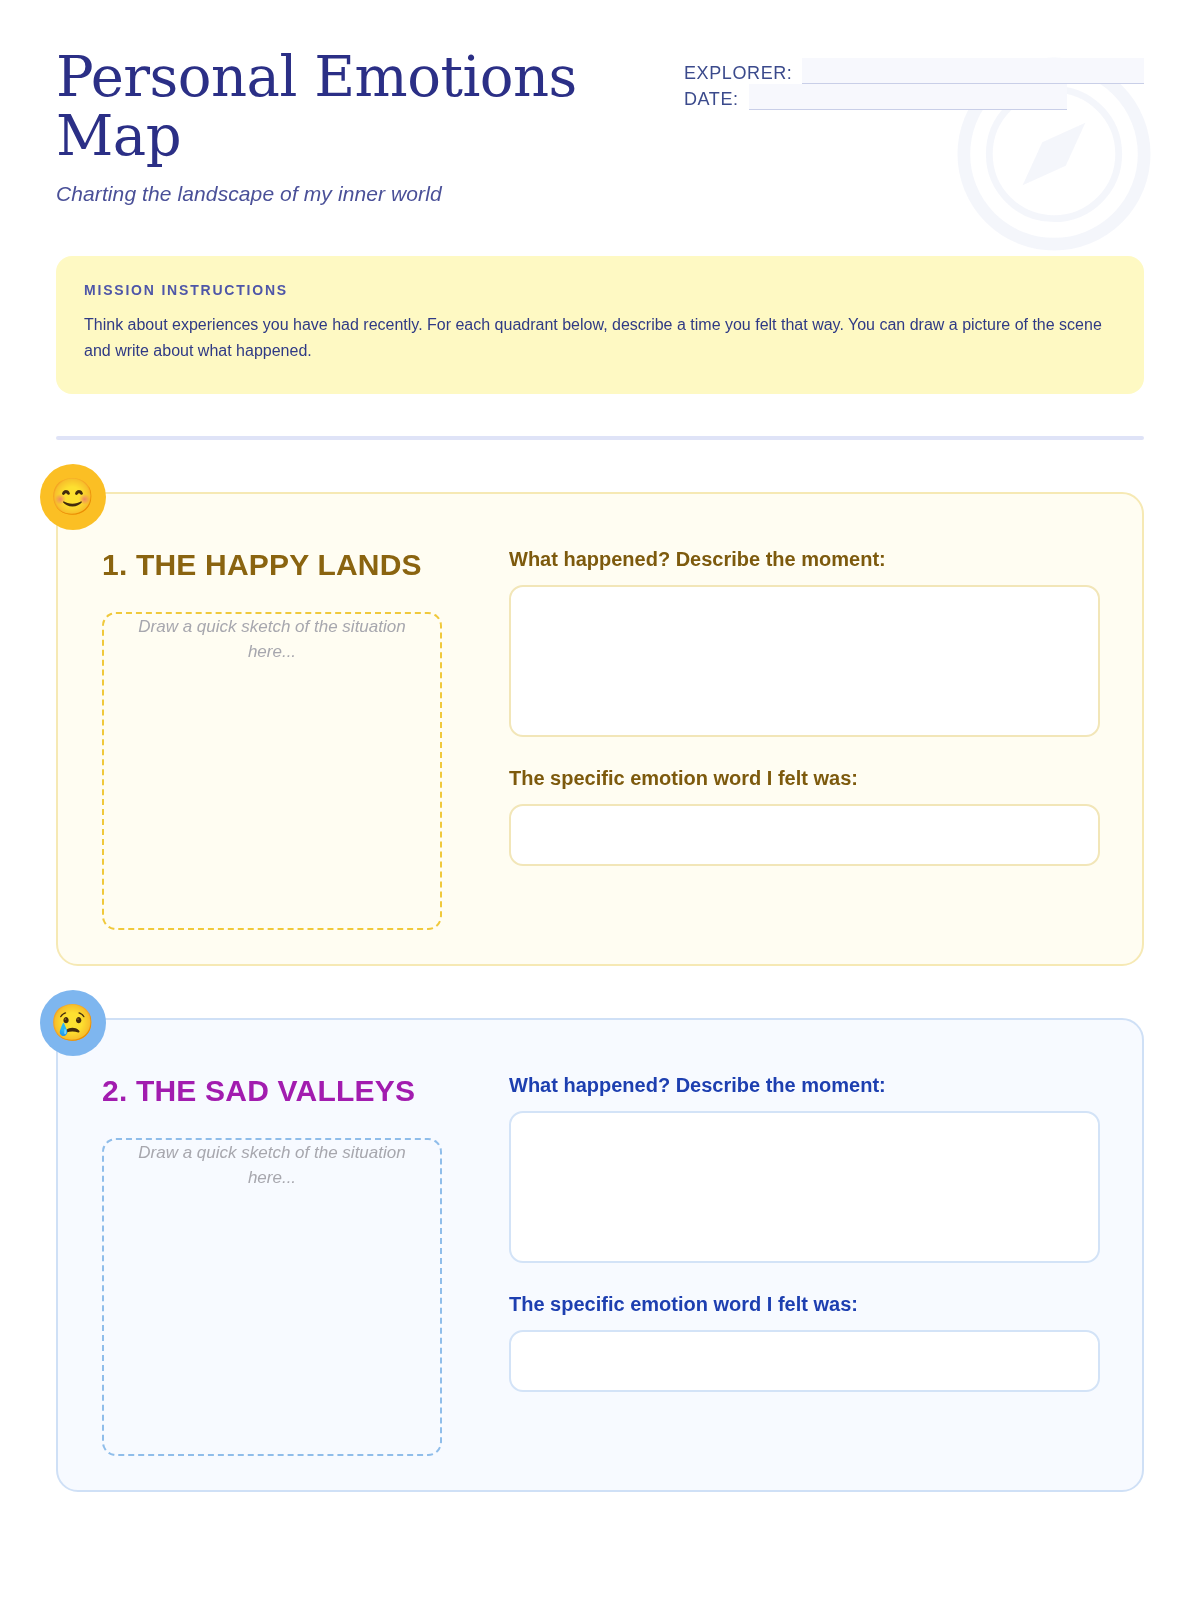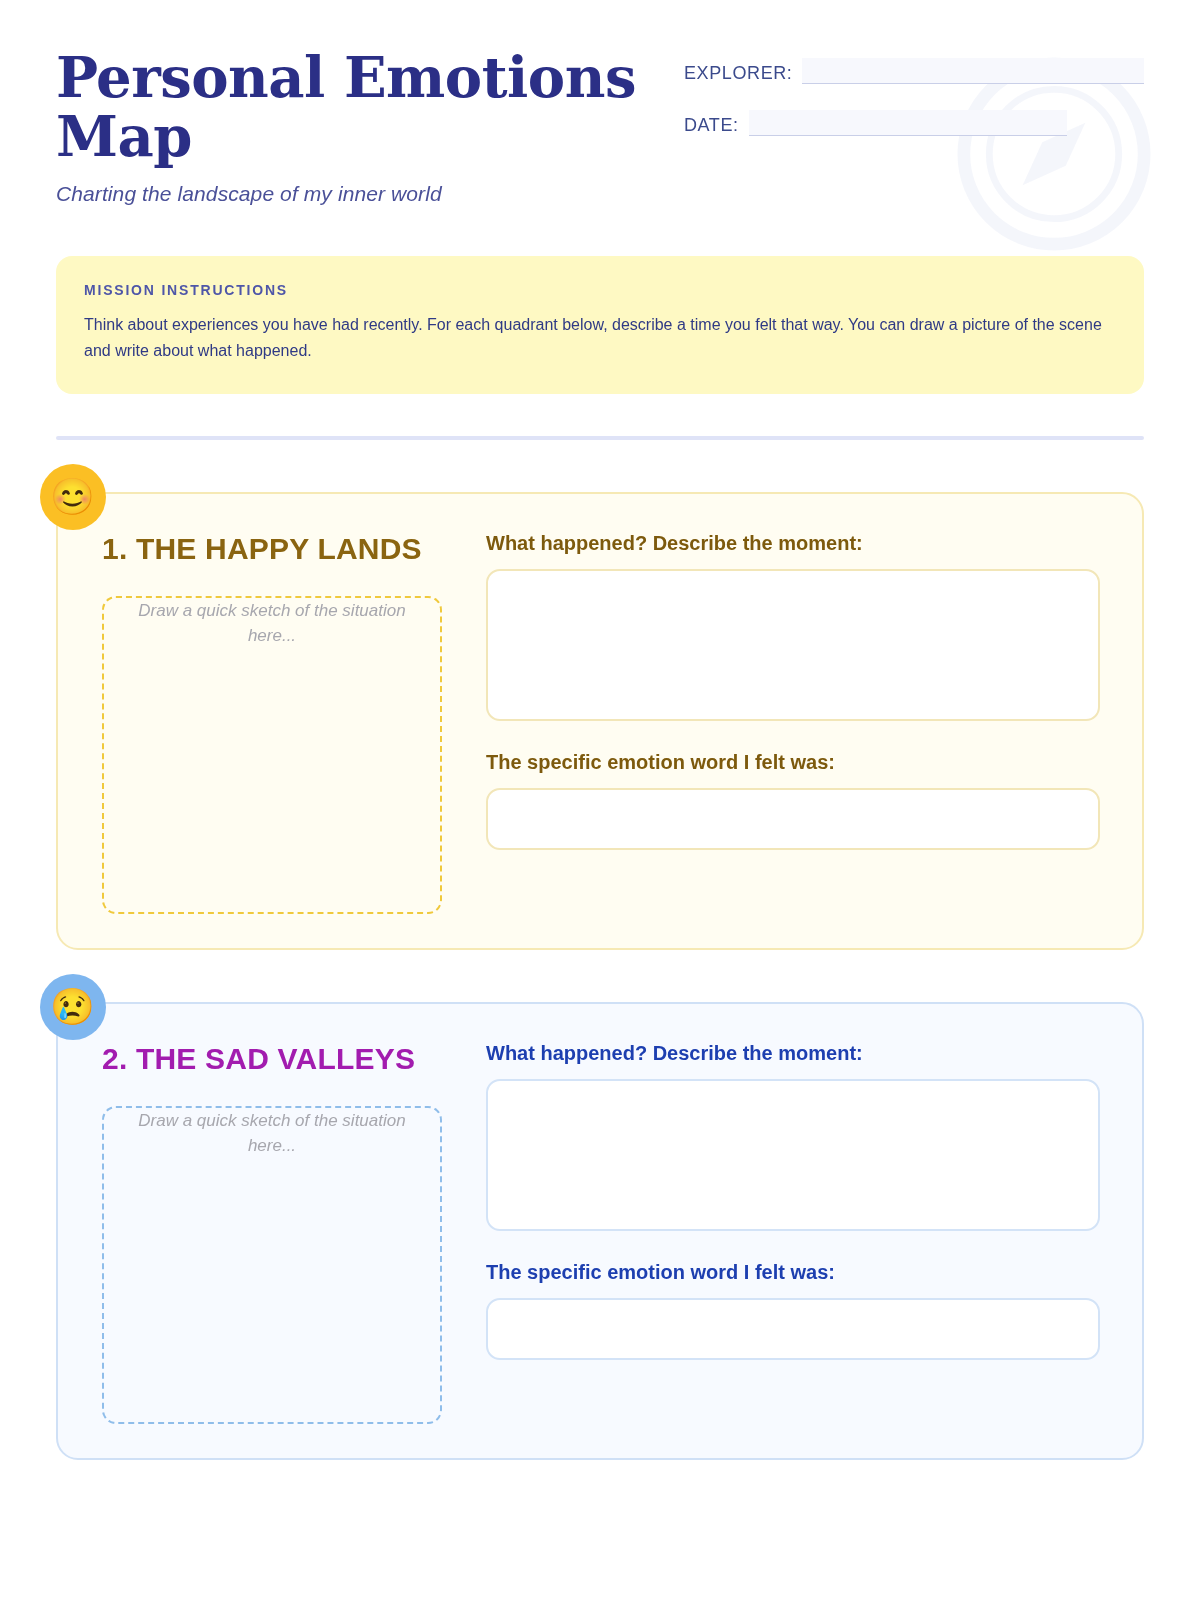--- a/index.html
+++ b/index.html
@@ -21,21 +21,21 @@
   .header {
     position: relative;
     display: flex;
     align-items: flex-start;
     justify-content: space-between;
     height: 190px;
   }
   .title-block { max-width: 620px; }
   .doc-title {
     font-family: "DejaVu Serif", "Liberation Serif", serif;
-    font-weight: 700;
+    font-weight: 400;
     font-size: 56px;
     line-height: 1.05;
     color: #2b2f86;
     letter-spacing: -0.5px;
   }
   .doc-subtitle {
     margin-top: 16px;
     font-size: 21px;
     font-style: italic;
     color: #4a5098;
@@ -43,21 +43,20 @@
   }
   .meta-block {
     width: 460px;
     padding-top: 10px;
     position: relative;
     z-index: 2;
   }
   .meta-row {
     display: flex;
     align-items: flex-end;
-    margin-bottom: 26px;
   }
   .meta-label {
     font-size: 18px;
     color: #3b4a8c;
     letter-spacing: 0.6px;
     white-space: nowrap;
     padding-right: 10px;
   }
   .meta-line {
     flex: 1;
@@ -108,22 +107,22 @@
 
   
   .quadrant {
     position: relative;
     margin-top: 52px;
   }
   .card {
     border-radius: 22px;
     border: 2px solid;
     display: flex;
-    padding: 34px 42px 34px 44px;
-    gap: 44px;
+    padding: 50px 42px 34px 44px;
+    gap: 67px;
   }
   .card.happy { background: #fffdf2; border-color: #f6e9b4; }
   .card.sad   { background: #f7faff; border-color: #cfe0f6; }
 
   .badge {
     position: absolute;
     left: -16px;
     top: -28px;
     width: 66px;
     height: 66px;

